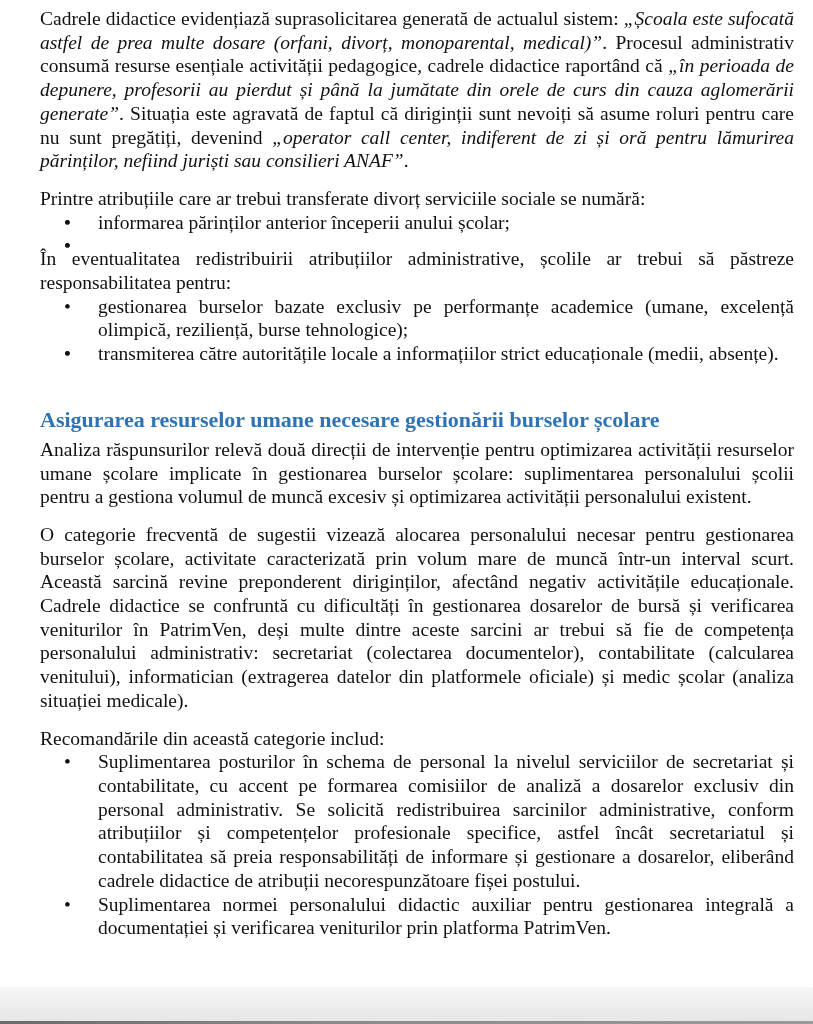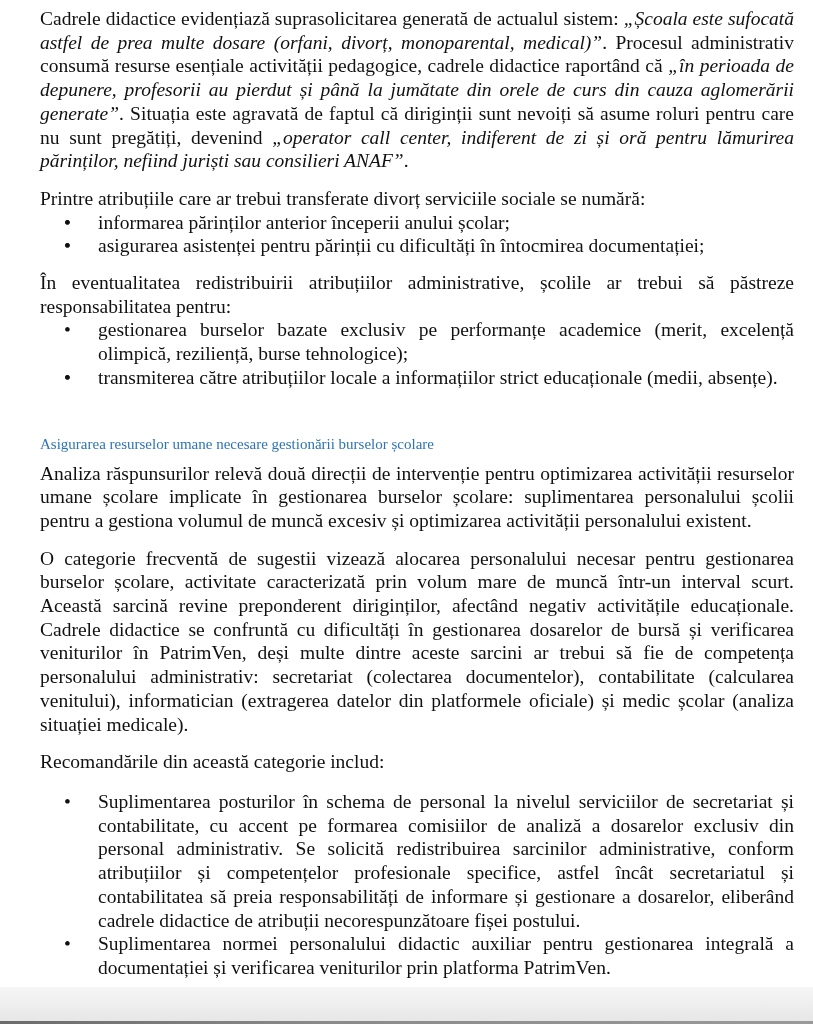--- a/index.html
+++ b/index.html
@@ -9,24 +9,24 @@
     font-family: "Liberation Serif", serif; font-size: 19.5px; line-height: 23.7px;
   }
   .page { position: absolute; left: 40px; top: 7px; width: 754px; }
   p { margin: 0; text-align: justify; }
   .para { margin-bottom: 14px; }
   .intro { margin-bottom: 0; }
   ul { margin: 0 0 13px 0; padding: 0; list-style: none; }
   li { position: relative; padding-left: 58px; text-align: justify; }
   li .bullet { position: absolute; left: 24px; top: 0; }
   h2 {
-    margin: 42px 0 6px 0; font-size: 15px; font-weight: normal; color: #2E74B5;
+    margin: 42px 0 6px 0; font-size: 22px; font-weight: bold; color: #2E74B5;
     font-family: "Liberation Serif", serif; line-height: 24px;
   }
-  .rec-intro { margin-bottom: 16px; }
+  .rec-intro { }
   .rec-list li { margin-bottom: 0; }
   em { font-style: italic; }
   .bottom-fade {
     position: absolute; left: 0; right: 0; bottom: 0; height: 37px;
     background: linear-gradient(to bottom, rgba(240,240,240,0.6) 0%, rgba(225,225,225,0.85) 100%);
   }
   .bottom-edge {
     position: absolute; left: 0; right: 0; bottom: 0; height: 3px;
     background: linear-gradient(to right, #6b6b6b 0%, #8a8a8a 40%, #9a9a9a 100%);
   }
@@ -36,28 +36,28 @@
 
 <div class="page">
 
   <p class="para"><span>Cadrele didactice evidențiază suprasolicitarea generată de actualul sistem: </span><em>„Școala este sufocată astfel de prea multe dosare (orfani, divorț, monoparental, medical)”</em><span>. Procesul administrativ consumă resurse esențiale activității pedagogice, cadrele didactice raportând că </span><em>„în perioada de depunere, profesorii au pierdut și până la jumătate din orele de curs din cauza aglomerării generate”</em><span>. Situația este agravată de faptul că diriginții sunt nevoiți să asume roluri pentru care nu sunt pregătiți, devenind </span><em>„operator call center, indiferent de zi și oră pentru lămurirea părinților, nefiind juriști sau consilieri ANAF”</em><span>.</span></p>
 
   <p class="intro">Printre atribuțiile care ar trebui transferate divorț serviciile sociale se numără:</p>
   <ul>
     <li><span class="bullet">•</span></li>
     <li><span class="bullet">•</span><span>informarea părinților anterior începerii anului școlar;</span></li>
     <li><span class="bullet">•</span></li>
-    <li><span class="bullet">•</span><span>asigurarea asistenței pentru părinții cu dificultăți în întocmirea documentației;</span></li>
+    <li><span class="bullet">•</span></li>
   </ul>
 
   <p class="intro">În eventualitatea redistribuirii atribuțiilor administrative, școlile ar trebui să păstreze responsabilitatea pentru:</p>
   <ul>
-    <li><span class="bullet">•</span><span>gestionarea burselor bazate exclusiv pe performanțe academice (merit, excelență olimpică, reziliență, burse tehnologice);</span></li>
+    <li><span class="bullet">•</span><span>gestionarea burselor bazate exclusiv pe performanțe academice (umane, excelență olimpică, reziliență, burse tehnologice);</span></li>
     <li><span class="bullet">•</span></li>
-    <li><span class="bullet">•</span><span>transmiterea către atribuțiilor locale a informațiilor strict educaționale (medii, absențe).</span></li>
+    <li><span class="bullet">•</span><span>transmiterea către autoritățile locale a informațiilor strict educaționale (medii, absențe).</span></li>
   </ul>
 
   <h2 style="color: rgb(46, 116, 181);">Asigurarea resurselor umane necesare gestionării burselor școlare</h2>
 
   <p class="para">Analiza răspunsurilor relevă două direcții de intervenție pentru optimizarea activității resurselor umane școlare implicate în gestionarea burselor școlare: suplimentarea personalului școlii pentru a gestiona volumul de muncă excesiv și optimizarea activității personalului existent.</p>
   <p class="para">O categorie frecventă de sugestii vizează alocarea personalului necesar pentru gestionarea burselor școlare, activitate caracterizată prin volum mare de muncă într-un interval scurt. Această sarcină revine preponderent diriginților, afectând negativ activitățile educaționale. Cadrele didactice se confruntă cu dificultăți în gestionarea dosarelor de bursă și verificarea veniturilor în PatrimVen, deși multe dintre aceste sarcini ar trebui să fie de competența personalului administrativ: secretariat (colectarea documentelor), contabilitate (calcularea venitului), informatician (extragerea datelor din platformele oficiale) și medic școlar (analiza situației medicale).</p>
   <p class="rec-intro">Recomandările din această categorie includ:</p>
 
   <ul class="rec-list">
     <li><span class="bullet">•</span><span>Suplimentarea posturilor în schema de personal la nivelul serviciilor de secretariat și contabilitate, cu accent pe formarea comisiilor de analiză a dosarelor exclusiv din personal administrativ. Se solicită redistribuirea sarcinilor administrative, conform atribuțiilor și competențelor profesionale specifice, astfel încât secretariatul și contabilitatea să preia responsabilități de informare și gestionare a dosarelor, eliberând cadrele didactice de atribuții necorespunzătoare fișei postului.</span></li>

